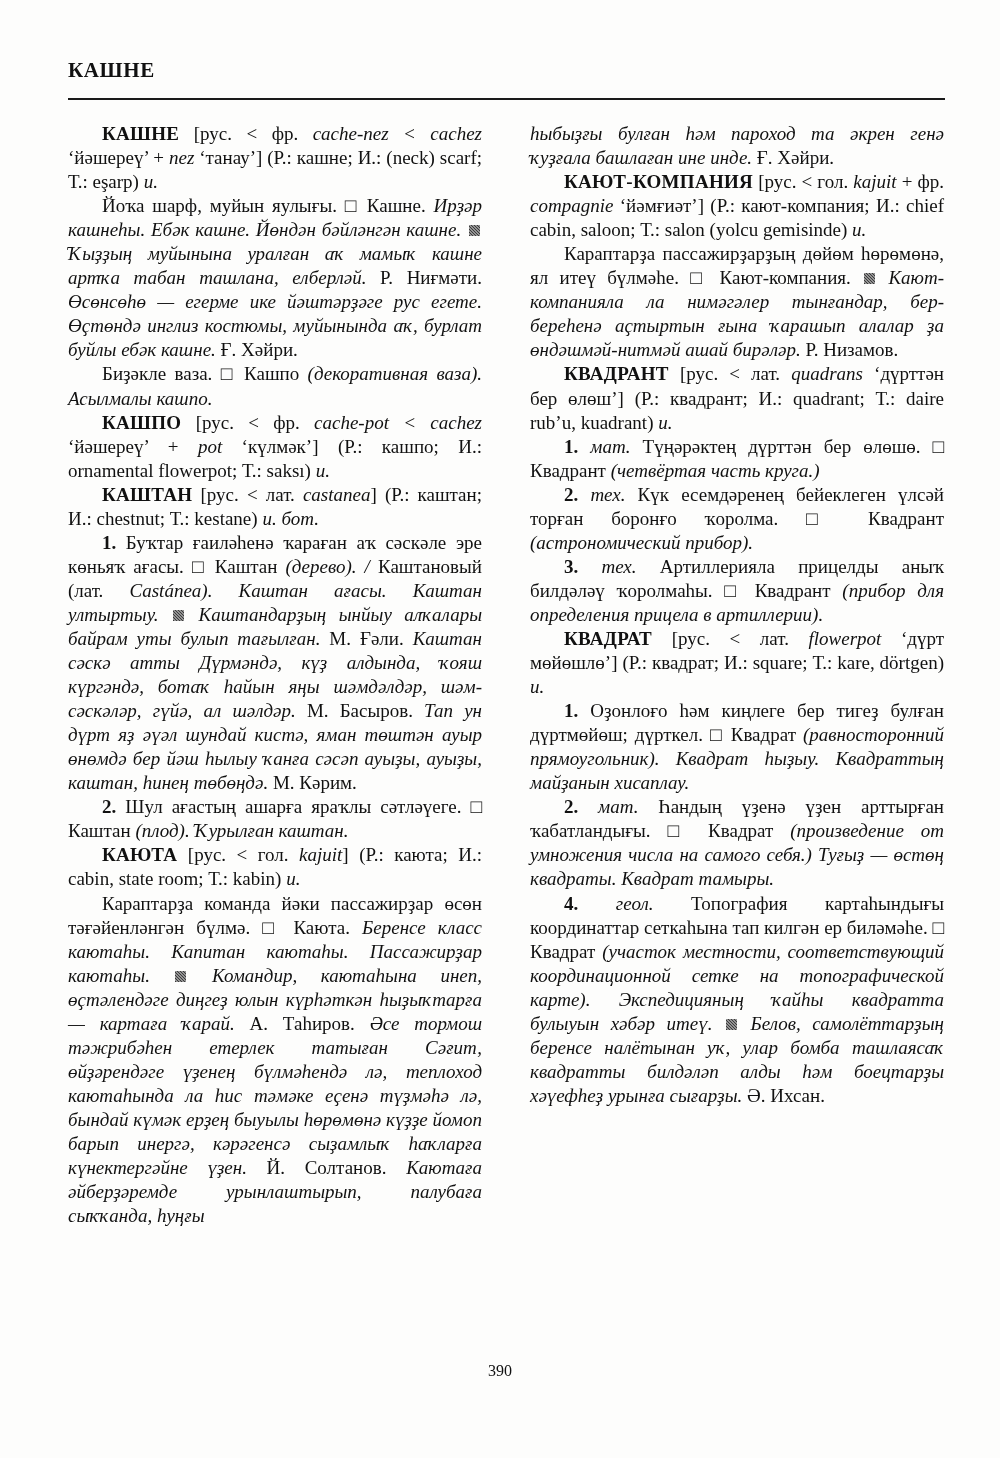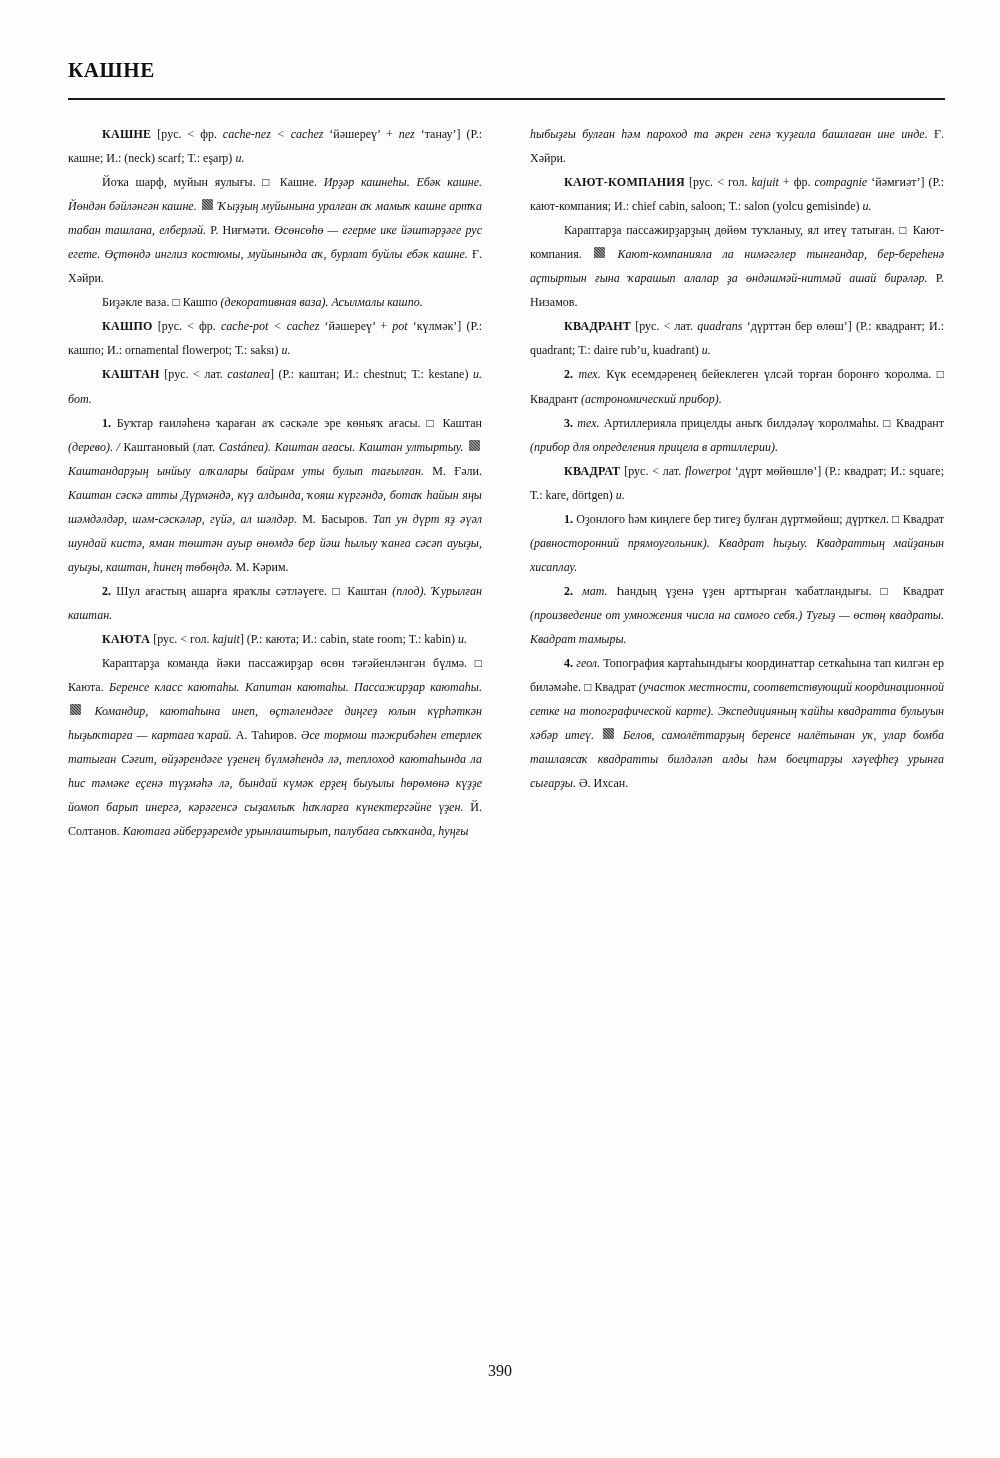--- a/index.html
+++ b/index.html
@@ -45,21 +45,21 @@
     top: 122px;
     width: 877px;
     display: flex;
     gap: 48px;
   }
   .col {
     width: 414px;
   }
   p.e {
     margin: 0;
-    font-size: 12px;
+    font-size: 19px;
     line-height: 24.05px;
     text-align: justify;
     text-justify: inter-word;
     text-indent: 34px;
     hyphens: manual;
   }
   p.cont {
     text-indent: 0;
   }
   .hw {
@@ -121,24 +121,25 @@
       <p class="e"><span>Караптарҙа команда йәки пассажирҙар өсөн тәғәйенләнгән бүлмә. □ Каюта. </span><span class="it">Беренсе класс каютаһы. Капитан каютаһы. Пассажирҙар каютаһы. </span><span class="blk"></span> <span class="it">Командир, каютаһына инеп, өҫтәлендәге диңгеҙ юлын күрһәткән һыҙыҡтарға — картаға ҡарай. </span><span>А. Таһиров. </span><span class="it">Әсе тормош тәжрибәһен етерлек татыған Сәғит, өйҙәрендәге үҙенең бүлмәһендә лә, теплоход каютаһында ла һис тәмәке еҫенә түҙмәһә лә, бындай күмәк ерҙең быуылы һөрөмөнә күҙҙе йомоп барып инергә, кәрәгенсә сыҙамлыҡ һаҡларға күнектергәйне үҙен. </span><span>Й. Солтанов. </span><span class="it">Каютаға әйберҙәремде урынлаштырып, палубаға сыҡҡанда, һуңғы</span></p>
 
     </div>
 
     <div class="col">
 
       <p class="e cont"><span class="it">һыбыҙғы булған һәм пароход та әкрен генә ҡуҙғала башлаған ине инде. </span><span>Ғ. Хәйри.</span></p>
 
       <p class="e"><span class="hw">КАЮТ-КОМПАНИЯ</span><span> [рус. &lt; гол. </span><span class="it">kajuit</span><span> + фр. </span><span class="it">compagnie</span><span> ‘йәмғиәт’] (Р.: кают-компания; И.: chief cabin, saloon; Т.: salon (yolcu gemisinde) </span><span class="it">и.</span></p>
 
-      <p class="e"><span>Караптарҙа пассажирҙарҙың дөйөм туҡланыу, ял итеү татыған. □ Кают-компания. </span><span class="blk"></span> <span class="it">Кают-компанияла ла нимәгәлер тынғандар, бер-береһенә аҫтыртын ғына ҡарашып алалар ҙа өндәшмәй-нитмәй ашай бирәләр. </span><span>Р. Низамов.</span></p>
+      <p class="e"><span>Караптарҙа пассажирҙарҙың дөйөм һөрөмөнә, ял итеү бүлмәһе. □ Кают-компания. </span><span class="blk"></span> <span class="it">Кают-компанияла ла нимәгәлер тынғандар, бер-береһенә аҫтыртын ғына ҡарашып алалар ҙа өндәшмәй-нитмәй ашай бирәләр. </span><span>Р. Низамов.</span></p>
 
       <p class="e"><span class="hw">КВАДРАНТ</span><span> [рус. &lt; лат. </span><span class="it">quadrans</span><span> ‘дүрттән бер өлөш’] (Р.: квадрант; И.: quadrant; Т.: daire rub’u, kuadrant) </span><span class="it">и.</span></p>
 
+      <p class="e"><span class="sense">1.</span> <span class="it">мат.</span><span> Түңәрәктең дүрттән бер өлөшө. □ Квадрант </span><span class="it">(четвёртая часть круга.)</span></p>
 
       <p class="e"><span class="sense">2.</span> <span class="it">тех.</span><span> Күк есемдәренең бейеклеген үлсәй торған боронғо ҡоролма. □ Квадрант </span><span class="it">(астрономический прибор).</span></p>
 
       <p class="e"><span class="sense">3.</span> <span class="it">тех.</span><span> Артиллерияла прицелды аныҡ билдәләү ҡоролмаһы. □ Квадрант </span><span class="it">(прибор для определения прицела в артиллерии).</span></p>
 
       <p class="e"><span class="hw">КВАДРАТ</span><span> [рус. &lt; лат. </span><span class="it">flowerpot</span><span> ‘дүрт мөйөшлө’] (Р.: квадрат; И.: square; Т.: kare, dörtgen) </span><span class="it">и.</span></p>
 
       <p class="e"><span class="sense">1.</span><span> Оҙонлоғо һәм киңлеге бер тигеҙ булған дүртмөйөш; дүрткел. □ Квадрат </span><span class="it">(равносторонний прямоугольник). Квадрат һыҙыу. Квадраттың майҙанын хисаплау.</span></p>
 
       <p class="e"><span class="sense">2.</span> <span class="it">мат.</span><span> Һандың үҙенә үҙен арттырған ҡабатландығы. □ Квадрат </span><span class="it">(произведение от умножения числа на самого себя.) Туғыҙ — өстөң квадраты. Квадрат тамыры.</span></p>

